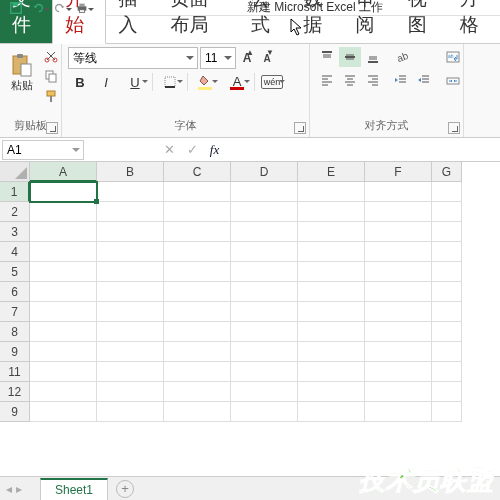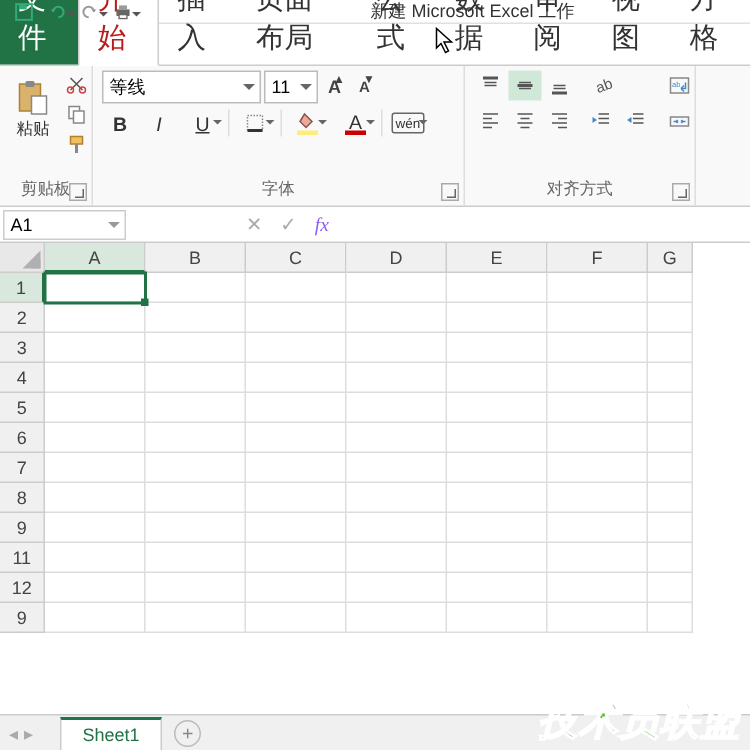--- a/index.html
+++ b/index.html
@@ -21,21 +21,21 @@
 .group-label { text-align: center; font-size: 11px; color: #666; padding-bottom: 2px; }
 .group-content { flex: 1; display: flex; align-items: flex-start; }
 
 .clipboard-main { display: flex; flex-direction: column; align-items: center; }
 .paste-btn { width: 32px; height: 50px; display: flex; flex-direction: column; align-items: center; justify-content: center; font-size: 11px; color: #333; }
 .paste-btn svg { width: 22px; height: 26px; }
 .clip-side { display: flex; flex-direction: column; margin-left: 4px; gap: 2px; }
 .small-btn { width: 18px; height: 18px; display: flex; align-items: center; justify-content: center; }
 
 .font-group .row { display: flex; align-items: center; gap: 2px; margin-bottom: 3px; }
-.font-select { width: 106px; height: 22px; border: 1px solid #bbb; background: #fff; font-size: 12px; padding-left: 4px; display: flex; align-items: center; justify-content: space-between; }
+.font-select { width: 130px; height: 22px; border: 1px solid #bbb; background: #fff; font-size: 12px; padding-left: 4px; display: flex; align-items: center; justify-content: space-between; }
 .size-select { width: 36px; height: 22px; border: 1px solid #bbb; background: #fff; font-size: 12px; padding-left: 4px; display: flex; align-items: center; justify-content: space-between; }
 .sel-arrow { border: 4px solid transparent; border-top-color: #666; margin-top: 4px; margin-right: 3px; }
 .fsize-btn { width: 18px; height: 20px; display: flex; align-items: center; justify-content: center; font-size: 12px; font-weight: bold; color: #444; position: relative; }
 .fsize-btn sup { font-size: 8px; position: absolute; top: 0; right: 2px; }
 .fmt-btn { width: 24px; height: 20px; display: flex; align-items: center; justify-content: center; font-size: 13px; color: #333; position: relative; }
 .fmt-btn.with-drop { width: 30px; }
 .fmt-btn.with-drop::after { content: ''; position: absolute; right: 2px; top: 8px; border: 3px solid transparent; border-top-color: #666; }
 .underline-red { border-bottom: 3px solid #c00; width: 14px; display: inline-block; text-align: center; height: 16px; }
 .underline-yellow { border-bottom: 3px solid #fded7d; width: 14px; display: inline-block; text-align: center; height: 16px; }
 .wen-box { border: 1px solid #666; font-size: 9px; padding: 1px 2px; border-radius: 2px; }
@@ -44,21 +44,21 @@
 .align-btn { width: 22px; height: 20px; display: flex; align-items: center; justify-content: center; }
 .align-btn svg { width: 14px; height: 14px; }
 
 .launcher { position: absolute; right: 3px; bottom: 3px; width: 12px; height: 12px; border: 1px solid #aaa; display: flex; align-items: flex-end; justify-content: flex-end; }
 .launcher::after { content: ''; width: 5px; height: 5px; border-right: 1px solid #666; border-bottom: 1px solid #666; margin: 1px; }
 
 .name-bar { height: 24px; border-bottom: 1px solid #ccc; display: flex; align-items: center; background: #fff; gap: 48px; }
 .name-box { width: 82px; height: 20px; border: 1px solid #ccc; margin: 0 2px; padding-left: 4px; font-size: 12px; display: flex; align-items: center; justify-content: space-between; }
 .nb-arrow { border: 4px solid transparent; border-top-color: #999; margin-top: 4px; margin-right: 3px; }
 .fx-area { display: flex; align-items: center; margin-left: 30px; gap: 12px; color: #aaa; font-size: 13px; }
-.fx { font-style: italic; font-family: serif; color: #8b5cf6; }
+.fx { font-style: italic; font-family: serif; color: #0f172a; }
 
 .grid-area { position: relative; }
 .col-headers { display: flex; height: 20px; }
 .corner { width: 30px; border-right: 1px solid #ccc; border-bottom: 1px solid #ccc; background: #e8e8e8; position: relative; }
 .corner::after { content: ''; position: absolute; right: 2px; bottom: 2px; border: 6px solid transparent; border-right-color: #b0b0b0; border-bottom-color: #b0b0b0; }
 .col-h { width: 67px; border-right: 1px solid #ccc; border-bottom: 1px solid #ccc; background: #f0f0f0; text-align: center; font-size: 12px; color: #444; line-height: 20px; }
 .col-h.sel { background: #d8e8dc; border-bottom: 2px solid #217346; }
 .row-line { display: flex; height: 20px; }
 .row-h { width: 30px; border-right: 1px solid #ccc; border-bottom: 1px solid #ccc; background: #f0f0f0; text-align: center; font-size: 12px; color: #444; line-height: 20px; }
 .row-h.sel { background: #d8e8dc; border-right: 2px solid #217346; }

